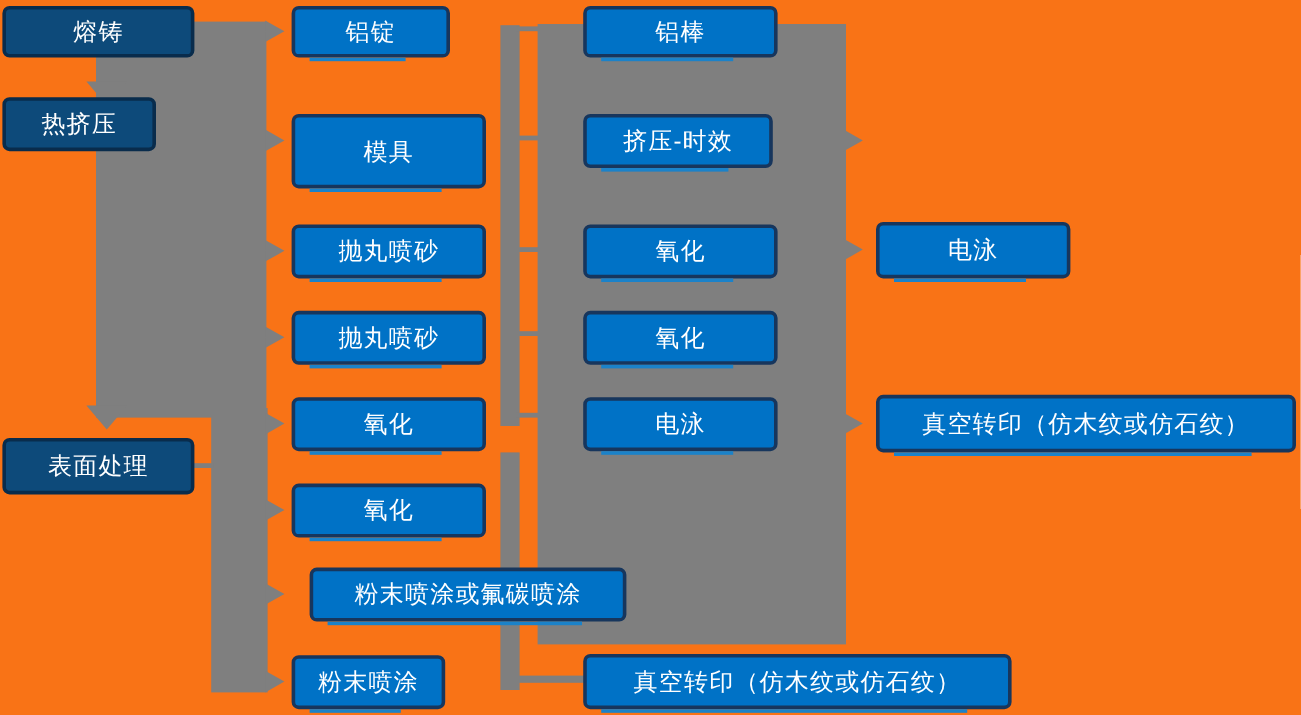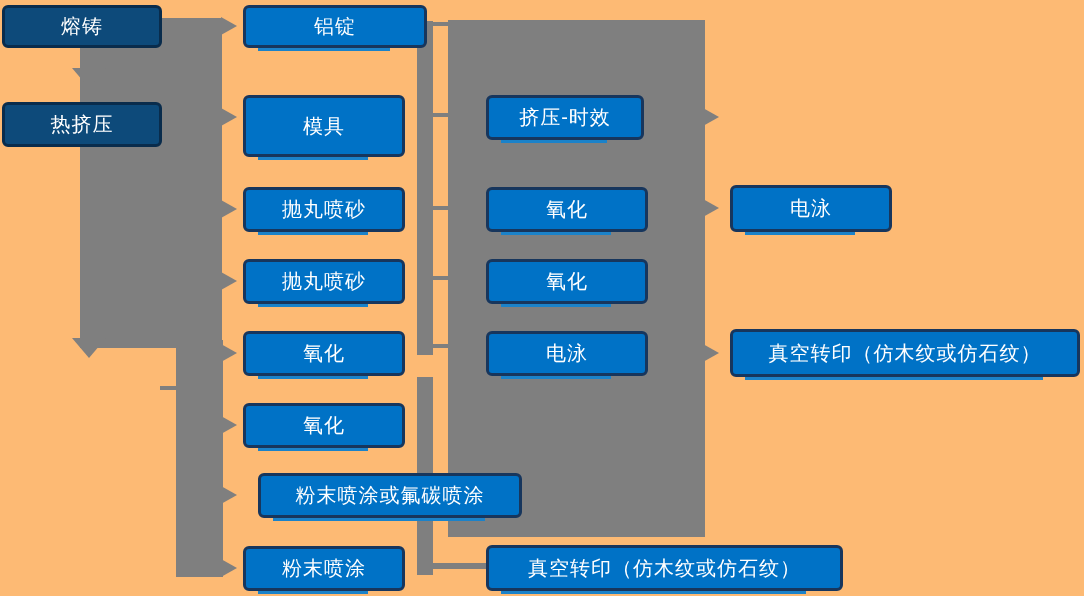--- a/index.html
+++ b/index.html
@@ -1,17 +1,17 @@
 <!DOCTYPE html>
 <html><head>
 <meta charset="utf-8">
 <style>
   html,body { margin:0; padding:0; background:#ffffff; }
   .canvas {
-    position:relative; width:1084px; height:596px; background:#fdba74;
+    position:relative; width:1084px; height:596px; background:#f97316;
     font-family:"Liberation Sans", sans-serif; overflow:hidden;
   }
   
   .slab { position:absolute; background:#7F7F7F; z-index:1; }
   
   .ar { position:absolute; width:0; height:0; z-index:2;
         border-top:9px solid transparent; border-bottom:9px solid transparent;
         border-left:16px solid #7F7F7F; }
   .ad { position:absolute; width:0; height:0; z-index:2;
         border-left:17px solid transparent; border-right:17px solid transparent;
@@ -58,31 +58,33 @@
   <div class="ar" style="left:221px;top:559px"></div>
 
   <div class="ar" style="left:703px;top:108px"></div>
   <div class="ar" style="left:703px;top:199px"></div>
   <div class="ar" style="left:703px;top:344px"></div>
 
   <div class="ad" style="left:72px;top:68px"></div>
   <div class="ad" style="left:72px;top:338px"></div>
 
   <div class="node dark" style="left:2px;top:5px;width:160px;height:43px">熔铸</div>
-  <div class="node dark" style="left:2px;top:102px;width:160px;height:45px">热挤压</div>
+  <div class="node dark" style="left:2px;top:81px;width:128px;height:45px">热挤压</div>
+  <div class="node dark" style="left:2px;top:365px;width:160px;height:47px">表面处理</div>
 
-  <div class="node lite" style="left:243px;top:5px;width:184px;height:43px">铝锭</div>
+  <div class="node lite" style="left:243px;top:5px;width:132px;height:43px">铝锭</div>
   <div class="node lite" style="left:243px;top:95px;width:162px;height:62px">模具</div>
   <div class="node lite" style="left:243px;top:187px;width:162px;height:45px">抛丸喷砂</div>
   <div class="node lite" style="left:243px;top:259px;width:162px;height:45px">抛丸喷砂</div>
   <div class="node lite" style="left:243px;top:331px;width:162px;height:45px">氧化</div>
   <div class="node lite" style="left:243px;top:403px;width:162px;height:45px">氧化</div>
   <div class="node lite" style="left:258px;top:473px;width:264px;height:45px">粉末喷涂或氟碳喷涂</div>
-  <div class="node lite" style="left:243px;top:546px;width:162px;height:45px">粉末喷涂</div>
+  <div class="node lite" style="left:243px;top:546px;width:128px;height:45px">粉末喷涂</div>
 
+  <div class="node lite" style="left:486px;top:5px;width:162px;height:43px">铝棒</div>
   <div class="node lite" style="left:486px;top:95px;width:158px;height:45px">挤压-时效</div>
   <div class="node lite" style="left:486px;top:187px;width:162px;height:45px">氧化</div>
   <div class="node lite" style="left:486px;top:259px;width:162px;height:45px">氧化</div>
   <div class="node lite" style="left:486px;top:331px;width:162px;height:45px">电泳</div>
   <div class="node lite" style="left:486px;top:545px;width:357px;height:46px">真空转印（仿木纹或仿石纹）</div>
 
   <div class="node lite" style="left:730px;top:185px;width:162px;height:47px">电泳</div>
   <div class="node lite" style="left:730px;top:329px;width:350px;height:48px">真空转印（仿木纹或仿石纹）</div>
 
 </div>

